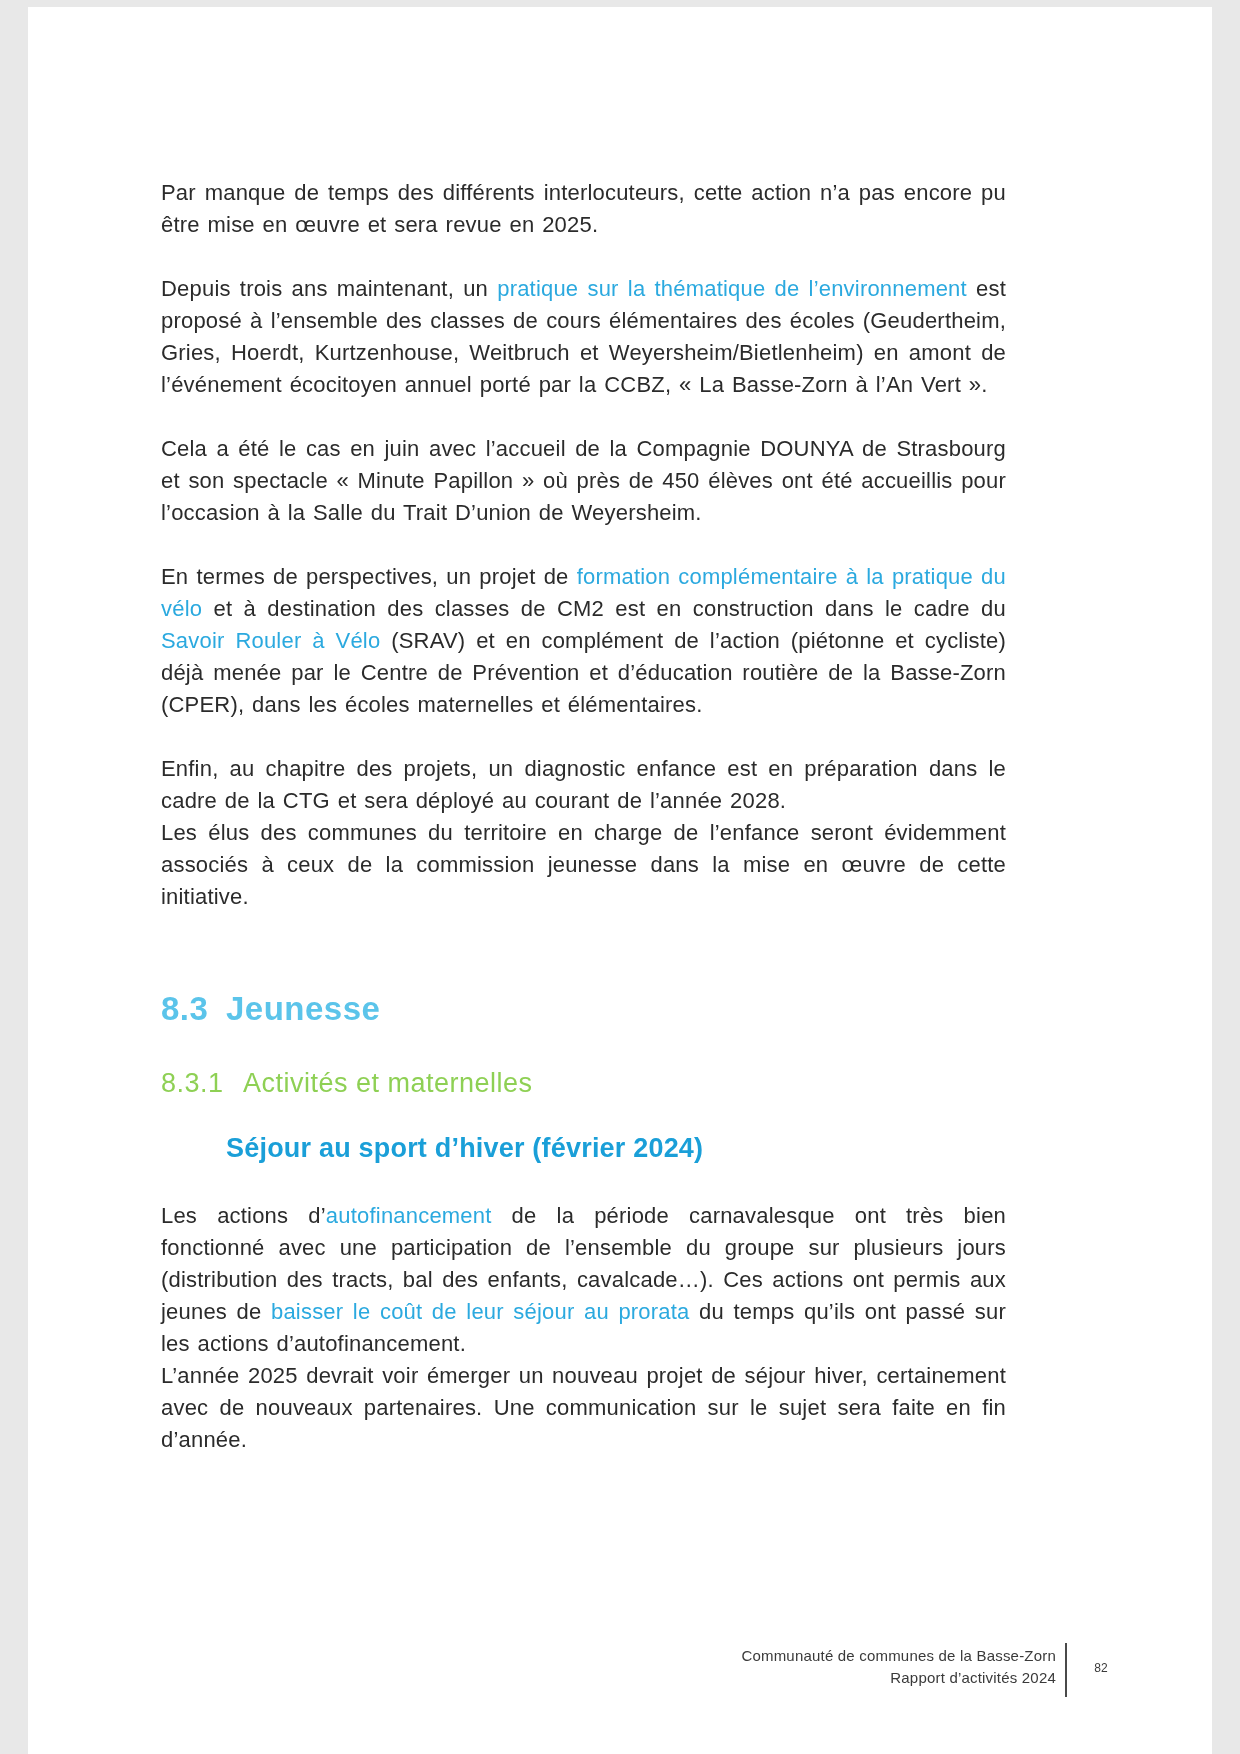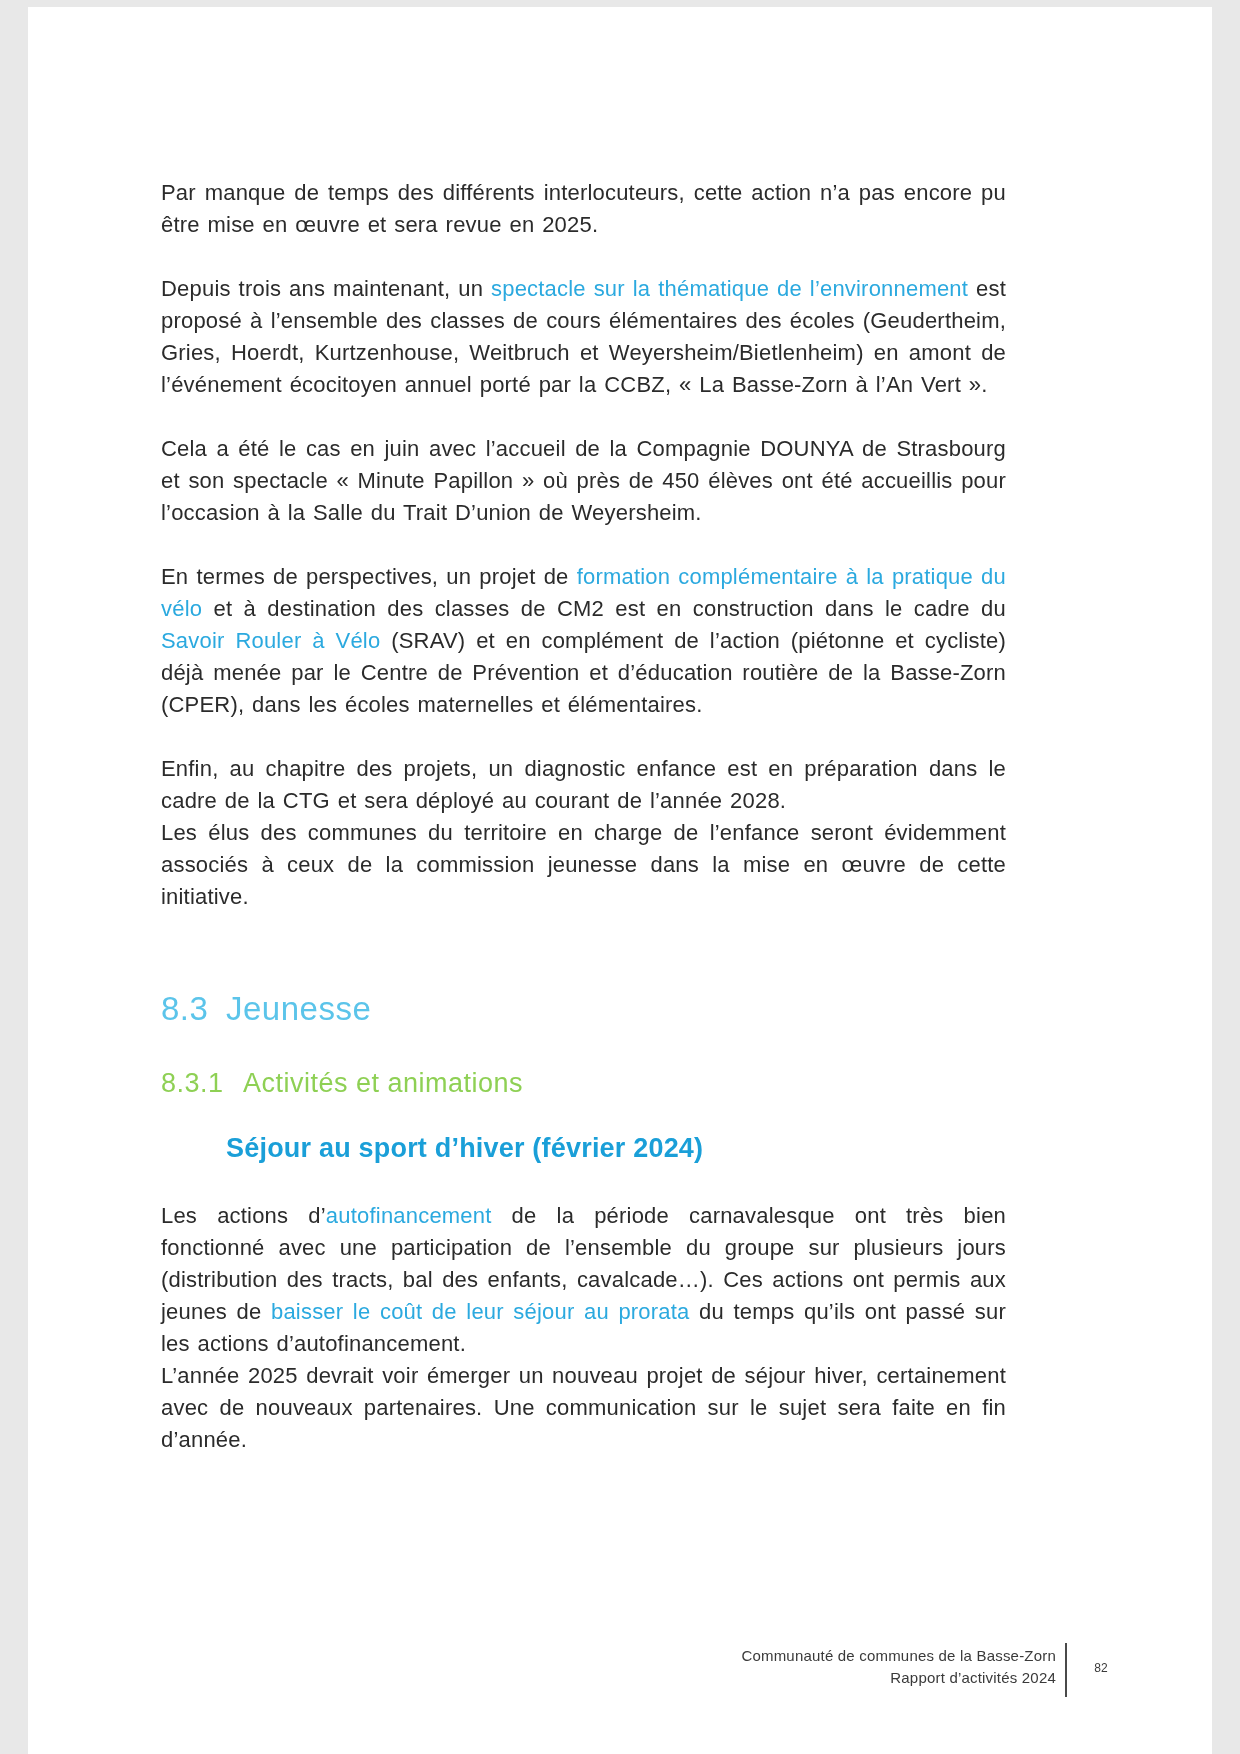--- a/index.html
+++ b/index.html
@@ -32,21 +32,21 @@
     text-align:justify;
     letter-spacing:0.2px;word-spacing:1.5px;
     margin:0 0 32px 0;
     color:var(--body-text);
   }
   .para-group p.body-par{margin:0;}
   .para-group{margin:0 0 32px 0;}
   .content-bottom .para-group{margin-top:36px;margin-bottom:0;}
   .link{color:var(--link-blue);}
   h2.sec{
-    margin:0;font-size:33px;font-weight:400;letter-spacing:0.5px;
+    margin:0;font-size:33px;font-weight:700;letter-spacing:0.5px;
     color:var(--heading-blue);display:flex;align-items:flex-start;
   }
   h2.sec .hnum{display:inline-block;min-width:65px;}
   h3.subsec{
     margin:40px 0 0 0;font-size:27px;font-weight:400;letter-spacing:0.5px;
     color:var(--heading-green);display:flex;align-items:center;
   }
   h3.subsec .hnum{display:inline-block;min-width:82px;}
   h4.item-title{
     margin:34px 0 0 65px;font-size:27px;font-weight:700;letter-spacing:0.2px;
@@ -71,21 +71,21 @@
 </style>
 </head>
 <body>
 
 <div class="page">
 
   <div class="content-top">
 
     <p class="body-par"><span>Par manque de temps des différents interlocuteurs, cette action n’a pas encore pu être mise en œuvre et sera revue en 2025.</span></p>
 
-    <p class="body-par"><span>Depuis trois ans maintenant, un </span><span class="link">spectacle sur la thématique de l’environnement</span><span> est proposé à l’ensemble des classes de cours élémentaires des écoles (Geudertheim, Gries, Hoerdt, Kurtzenhouse, Weitbruch et Weyersheim/Bietlenheim) en amont de l’événement écocitoyen annuel porté par la CCBZ, « La Basse-Zorn à l’An Vert ».</span></p>
+    <p class="body-par"><span>Depuis trois ans maintenant, un </span><span class="link">pratique sur la thématique de l’environnement</span><span> est proposé à l’ensemble des classes de cours élémentaires des écoles (Geudertheim, Gries, Hoerdt, Kurtzenhouse, Weitbruch et Weyersheim/Bietlenheim) en amont de l’événement écocitoyen annuel porté par la CCBZ, « La Basse-Zorn à l’An Vert ».</span></p>
 
     <p class="body-par"><span>Cela a été le cas en juin avec l’accueil de la Compagnie DOUNYA de Strasbourg et son spectacle « Minute Papillon » où près de 450 élèves ont été accueillis pour l’occasion à la Salle du Trait D’union de Weyersheim.</span></p>
 
     <p class="body-par"><span>En termes de perspectives, un projet de </span><span class="link">formation complémentaire à la pratique du vélo</span><span> et à destination des classes de CM2 est en construction dans le cadre du </span><span class="link">Savoir Rouler à Vélo</span><span> (SRAV) et en complément de l’action (piétonne et cycliste) déjà menée par le Centre de Prévention et d’éducation routière de la Basse-Zorn (CPER), dans les écoles maternelles et élémentaires.</span></p>
 
     <div class="para-group">
       <p class="body-par"><span>Enfin, au chapitre des projets, un diagnostic enfance est en préparation dans le cadre de la CTG et sera déployé au courant de l’année 2028.</span></p>
       <p class="body-par"><span>Les élus des communes du territoire en charge de l’enfance seront évidemment associés à ceux de la commission jeunesse dans la mise en œuvre de cette initiative.</span></p>
     </div>
 
@@ -93,21 +93,21 @@
 
   <div class="content-bottom">
 
     <h2 class="sec">
       <span class="hnum">8.3</span>
       <span>Jeunesse</span>
     </h2>
 
     <h3 class="subsec">
       <span class="hnum">8.3.1</span>
-      <span>Activités et animations</span>
+      <span>Activités et maternelles</span>
     </h3>
 
     <h4 class="item-title">Séjour au sport d’hiver (février 2024)</h4>
 
     <div class="para-group">
       <p class="body-par"><span>Les actions d’</span><span class="link">autofinancement</span><span> de la période carnavalesque ont très bien fonctionné avec une participation de l’ensemble du groupe sur plusieurs jours (distribution des tracts, bal des enfants, cavalcade…). Ces actions ont permis aux jeunes de </span><span class="link">baisser le coût de leur séjour au prorata</span><span> du temps qu’ils ont passé sur les actions d’autofinancement.</span></p>
       <p class="body-par"><span>L’année 2025 devrait voir émerger un nouveau projet de séjour hiver, certainement avec de nouveaux partenaires. Une communication sur le sujet sera faite en fin d’année.</span></p>
     </div>
 
   </div>

